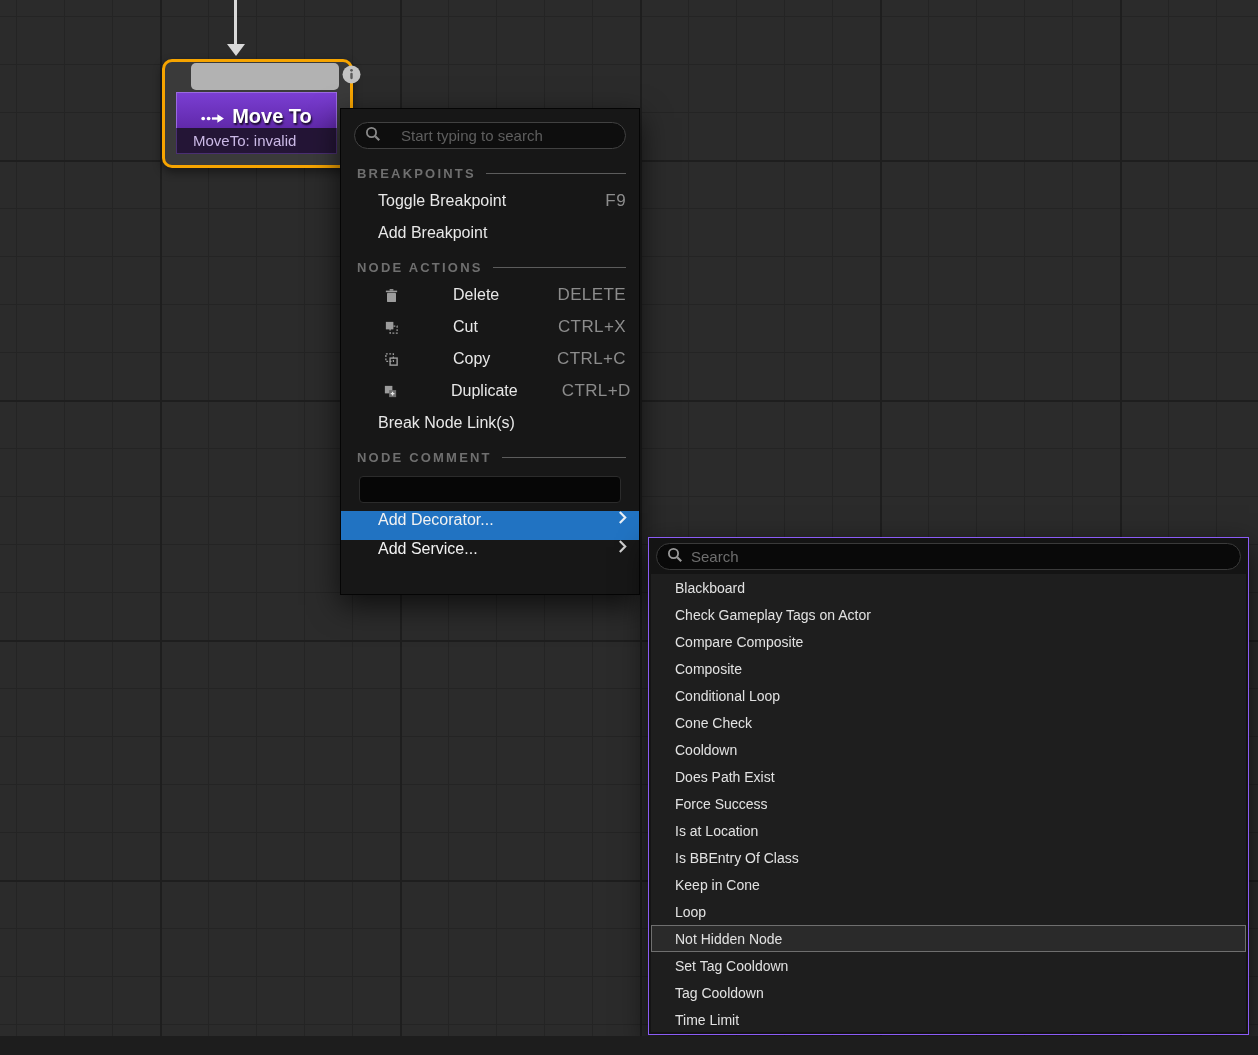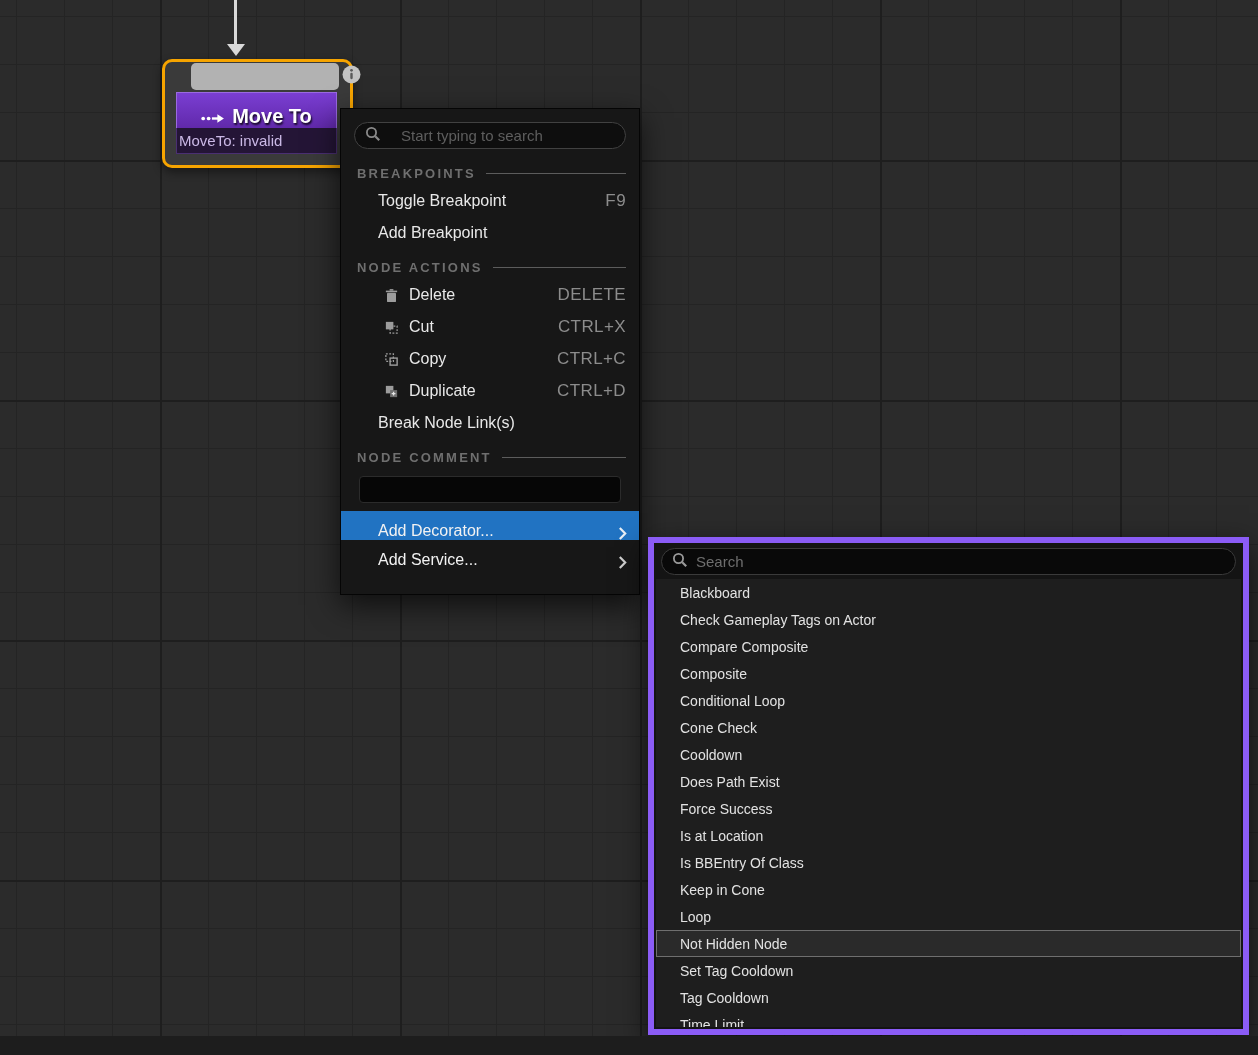--- a/index.html
+++ b/index.html
@@ -34,21 +34,21 @@
   .node-header {
     position:absolute; left:176px; top:92px; width:161px; height:36px;
     background:linear-gradient(#7a3ed2,#6129ab);
     border:1px solid #9a6ae0; border-bottom:none;
     display:flex; align-items:flex-end; justify-content:center; gap:7px;
   }
   .node-title { color:#fff; font-size:20px; font-weight:bold; text-shadow:1px 2px 2px rgba(0,0,0,.85); }
   .node-sub {
     position:absolute; left:176px; top:128px; width:161px; height:26px;
     background:#241536; border:1px solid #4a2f72; border-top:none;
-    display:flex; align-items:center; padding-left:2px;
+    display:flex; align-items:center; padding-left:16px;
   }
   .node-sub span { color:#cbb9e6; font-size:15px; }
   .node-badge { position:absolute; left:342px; top:65px; }
 
   
   .cmenu {
     position:absolute; left:340px; top:108px; width:300px; height:487px;
     background:#171717; border:1px solid #050505;
     box-shadow:0 10px 28px rgba(0,0,0,.65);
     display:flex; flex-direction:column;
@@ -69,43 +69,43 @@
     height:30px; display:flex; align-items:center; padding:8px 13px 2px 16px;
     color:#6f6f6f; font-size:13px; font-weight:bold; letter-spacing:2.2px;
   }
   .cm-heading .rule { flex:1; height:1px; background:#5c5c5c; margin-left:10px; }
 
   .cm-item {
     height:32px; display:flex; align-items:center;
     padding-left:37px; padding-right:13px;
     color:#e8e8e8; font-size:16px;
   }
-  .cm-item.with-icon { padding-left:42px; }
+  .cm-item.with-icon { padding-left:42px;gap:44px; }
   .cm-item .ico { width:17px; display:flex; justify-content:center; margin-right:9px; }
   .cm-item .shortcut { margin-left:auto; color:#8c8c8c; font-size:17px; letter-spacing:.4px; }
 
   .cm-comment {
     margin:7px 18px 8px 18px; height:27px;
     background:#060606; border:1px solid #2b2b2b; border-radius:4px;
     padding:0 8px; display:flex; align-items:center;
   }
   .cm-comment input { width:100%; background:transparent; border:none; outline:none; color:#ddd; font-size:14px; }
 
   .cm-action {
-    height:29px; display:flex; align-items:flex-end;
+    height:29px; display:flex; align-items:flex-start;
     padding-left:37px; padding-right:12px;
     color:#f2f2f2; font-size:16px;
   }
   .cm-action .chev { margin-left:auto; display:flex; align-items:center; }
   .cm-action.highlight { background:#2173c2; }
 
   
   .smenu {
     position:absolute; left:648px; top:537px; width:601px; height:498px;
-    background:#141414; border:6px solid #8b5cf6;
+    background:#141414; border:1px solid #8b5cf6;
     box-shadow:0 10px 28px rgba(0,0,0,.65);
     display:flex; flex-direction:column;
   }
   .sm-search {
     margin:5px 7px 4px 7px; height:27px; border-radius:14px;
     background:#090909; border:1px solid #3a3a3a;
     display:flex; align-items:center; padding:0 10px; gap:8px;
   }
   .sm-list { flex:1; margin:0 2px 2px 2px; background:#1e1e1e; overflow:hidden; }
   .sm-item {

